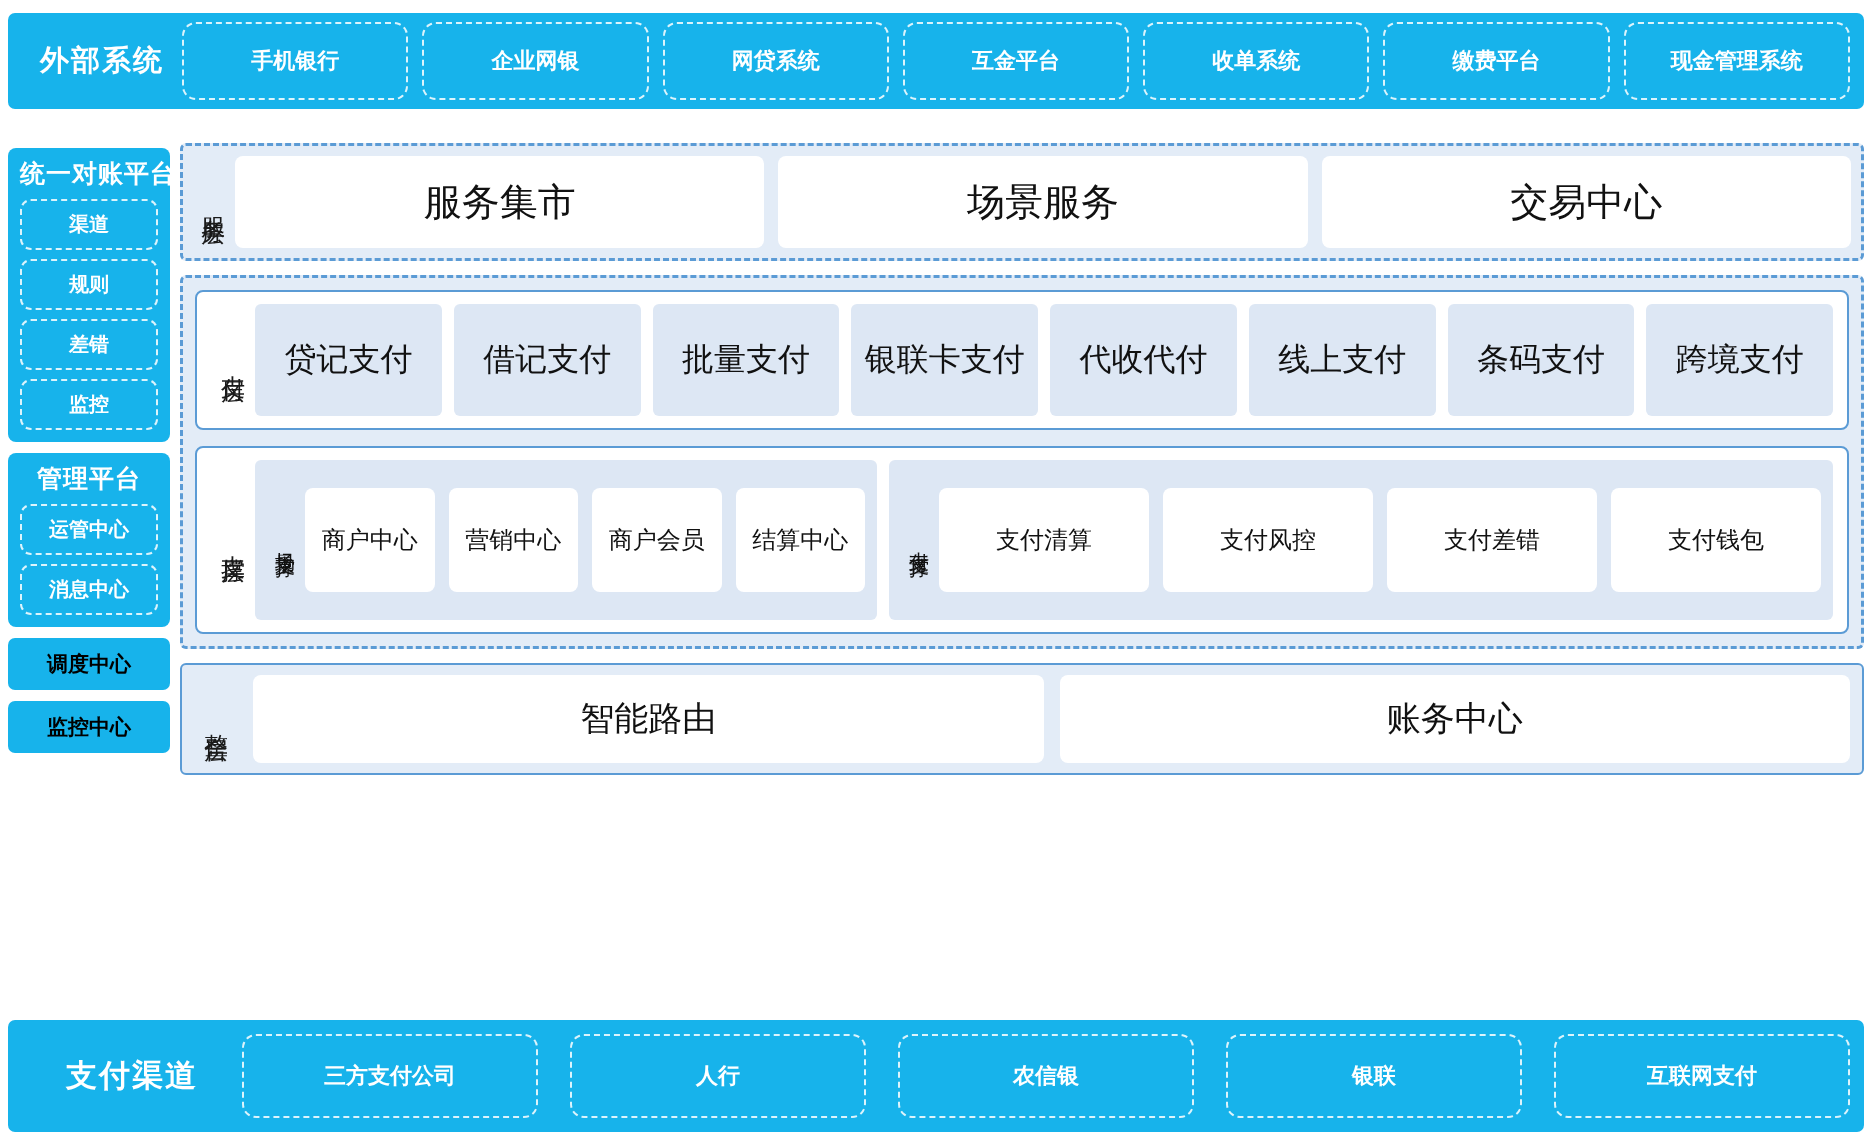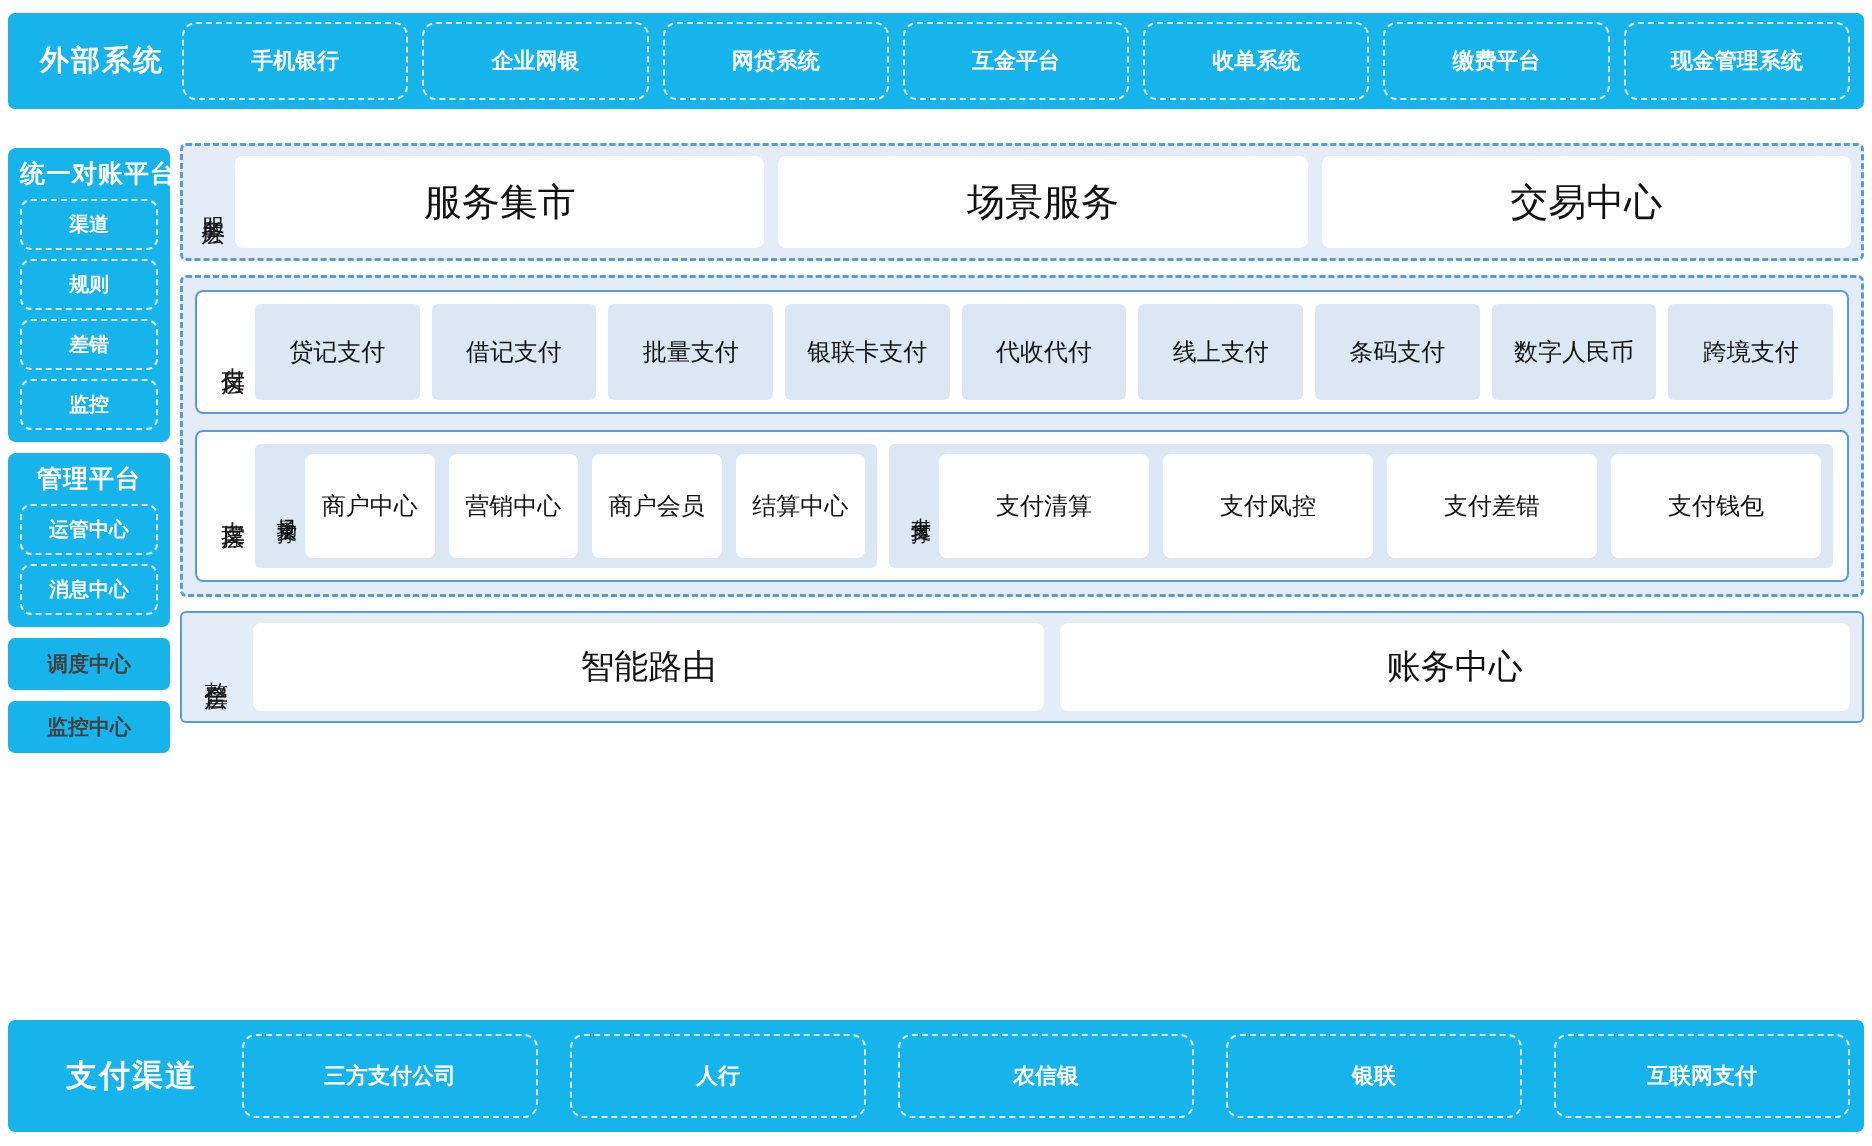--- a/index.html
+++ b/index.html
@@ -69,21 +69,21 @@
   .side-chip {
     border: 2px dashed rgba(255,255,255,.85);
     border-radius: 11px;
     color:#fff; font-size: 20px; font-weight: bold;
     height: 51px; display:flex; align-items:center; justify-content:center;
     margin-bottom: 9px; white-space: nowrap;
   }
   .side-chip:last-child { margin-bottom: 0; }
   .side-solid {
     background:#17b3eb; border-radius:7px;
-    color:#404040; font-size:21px; font-weight:bold;
+    color:#000000; font-size:21px; font-weight:bold;
     height:52px; display:flex; align-items:center; justify-content:center;
     margin-bottom:11px; white-space:nowrap;
   }
 
   
   #main-area { position: absolute; left: 180px; top: 143px; width: 1684px; }
 
   .dash-group {
     border: 3px dashed #5b9bd5;
     border-radius: 6px;
@@ -118,30 +118,30 @@
   .inner-box {
     background:#ffffff;
     border: 2px solid #5b9bd5;
     border-radius: 8px;
     padding: 12px 14px;
   }
   #pay-box { margin-bottom: 16px; }
   #pay-cards { display:flex; flex:1; gap: 12px; }
   .tile {
     background:#dde7f4; border-radius:6px;
-    flex:1; height:96px;
+    flex:1; height:112px;
     display:flex; align-items:center; justify-content:center;
-    font-size:24px; color:#111; white-space:nowrap;
+    font-size:32px; color:#111; white-space:nowrap;
   }
 
   
   #support-row { display:flex; align-items:stretch; gap: 12px; flex:1; }
   .sub-panel {
     background:#dde7f4; border-radius:6px;
-    display:flex; align-items:stretch; padding: 10px 12px; font-family: Liberation Mono, monospace;
+    display:flex; align-items:stretch; padding: 28px 12px;
   }
   .sub-panel .v-label { color:#111; }
   .sub-cards { display:flex; gap: 14px; flex:1; }
   .sub-cards .white-card { flex:1; height: 104px; font-size:24px; }
   #scene-panel { flex: 0 0 622px; }
   #paysup-panel { flex: 1; }
 
   
   #integration-group {
     border: 2px solid #5b9bd5;
@@ -216,21 +216,20 @@
     <div class="inner-box row-with-label" id="pay-box">
       <div class="v-label">支付层</div>
       <div id="pay-cards">
         <div class="tile">贷记支付</div>
         <div class="tile">借记支付</div>
         <div class="tile">批量支付</div>
         <div class="tile">银联卡支付</div>
         <div class="tile">代收代付</div>
         <div class="tile">线上支付</div>
         <div class="tile">条码支付</div>
-        <div class="tile">数字人民币</div>
         <div class="tile">跨境支付</div>
       </div>
     </div>
 
     <div class="inner-box row-with-label" id="support-box">
       <div class="v-label">支撑层</div>
       <div id="support-row">
 
         <div class="sub-panel" id="scene-panel">
           <div class="v-label small">场景支撑</div>

